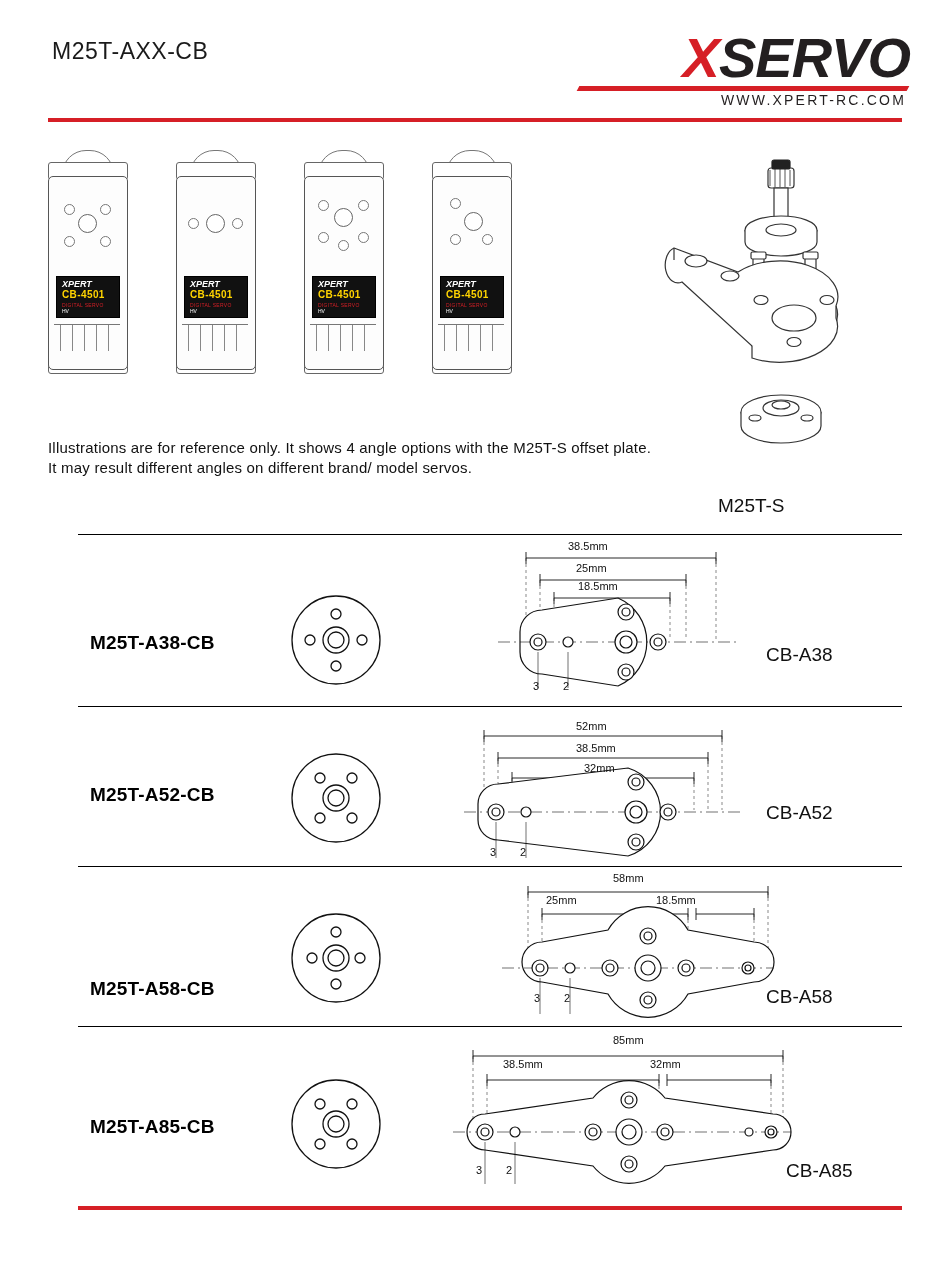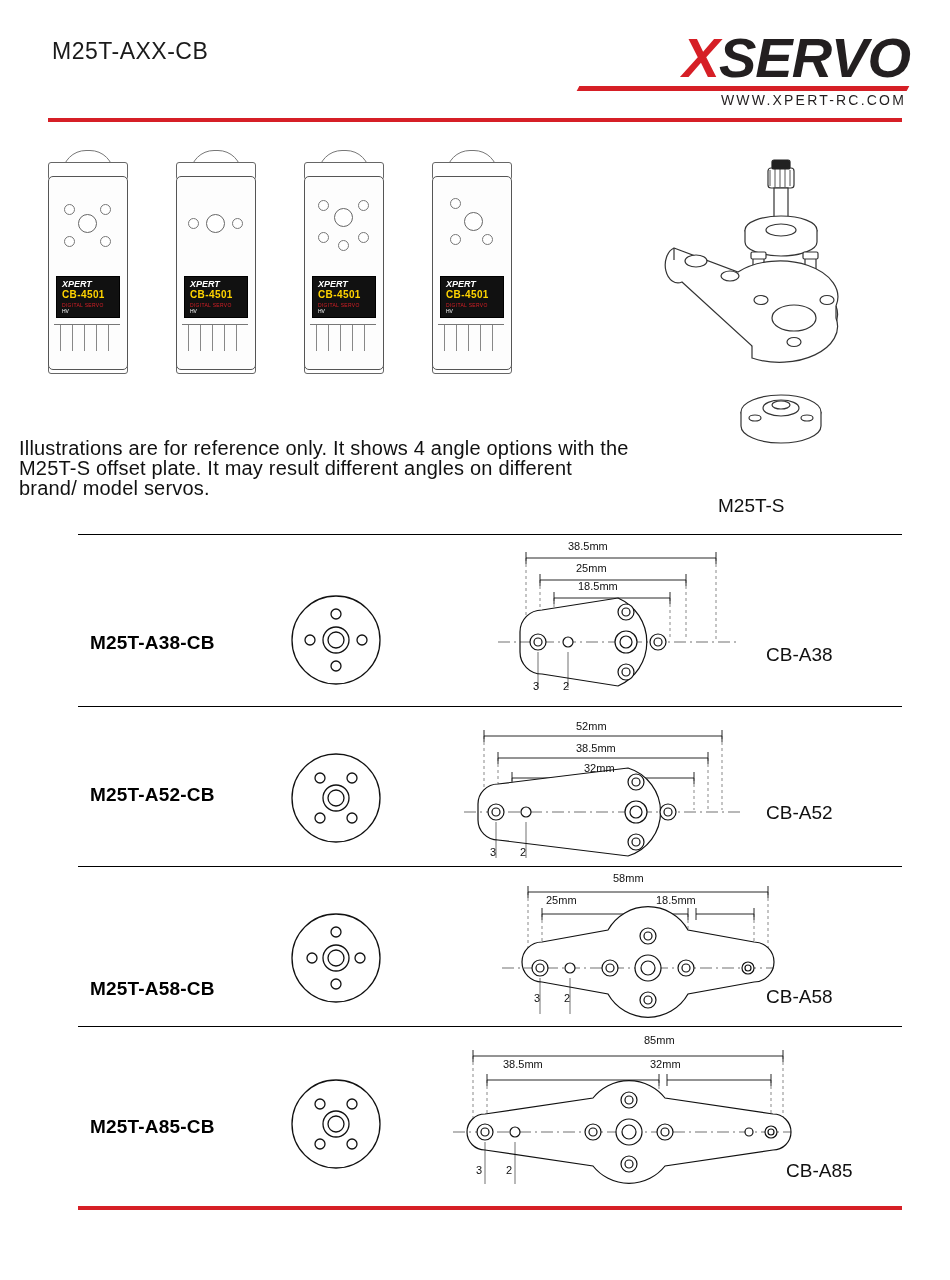--- a/index.html
+++ b/index.html
@@ -176,23 +176,23 @@
   }
   .servo-fin span {
     position: absolute;
     top: 0; width: 1px; height: 26px;
     background: #888;
   }
 
   
   .ref-note {
     position: absolute;
-    left: 19px; top: 438px;
+    left: 48px; top: 438px;
     width: 610px;
-    font-size: 20px;
+    font-size: 15px;
     line-height: 20px;
     color: #111;
     letter-spacing: .2px;
   }
 
   
   .offset-draw {
     position: absolute;
     left: 660px; top: 160px;
     width: 280px; height: 360px;
@@ -611,20 +611,20 @@
         <circle cx="176" cy="68" r="4" fill="#fff"></circle>
       <circle cx="176" cy="132" r="8" fill="#fff"></circle>
         <circle cx="176" cy="132" r="4" fill="#fff"></circle>
       <circle cx="296" cy="100" r="4" fill="#fff"></circle>
       <circle cx="318" cy="100" r="6" fill="#fff"></circle>
         <circle cx="318" cy="100" r="3" fill="#fff"></circle>
       <path d="M32 110 L32 152 M62 110 L62 152" stroke="#111" stroke-width=".6"></path>
     </svg>
   </div>
 
-  <div class="dim-label" style="left:535px; top:8px;margin-left:31px;">85mm</div>
+  <div class="dim-label" style="left:535px; top:8px;">85mm</div>
   <div class="dim-label" style="left:425px; top:32px;">38.5mm</div>
   <div class="dim-label" style="left:572px; top:32px;">32mm</div>
   <div class="dim-label" style="left:398px; top:138px;">3</div>
   <div class="dim-label" style="left:428px; top:138px;">2</div>
 
   <div class="row-code" style="left:708px; top:134px;">CB-A85</div>
 </div>
 
 </body></html>

